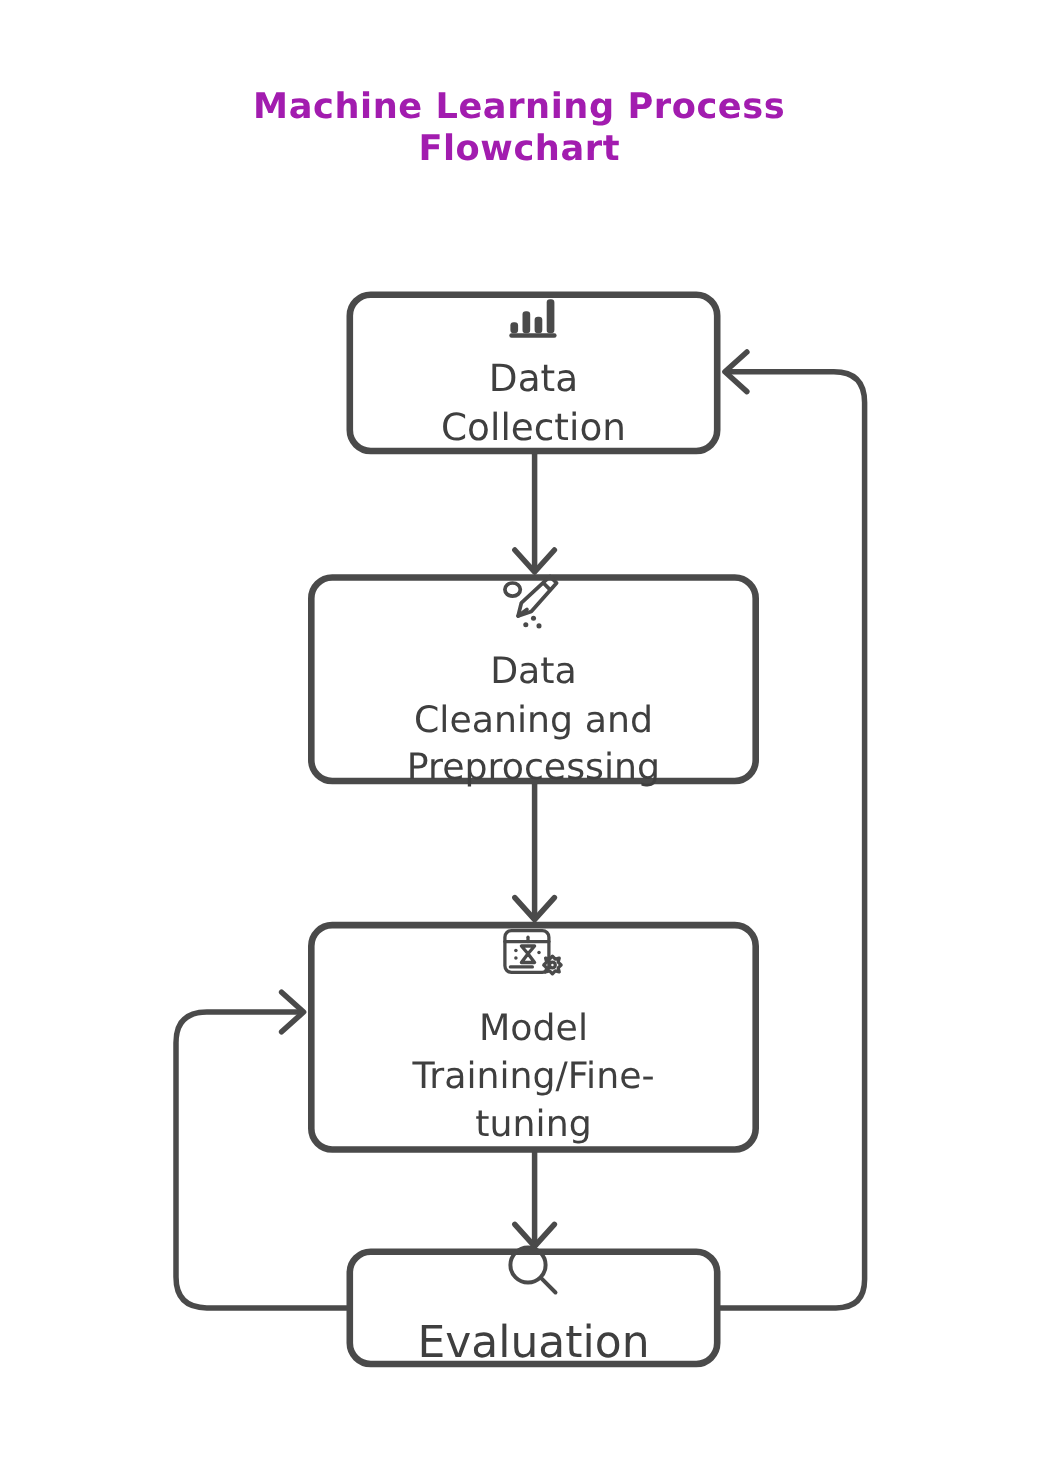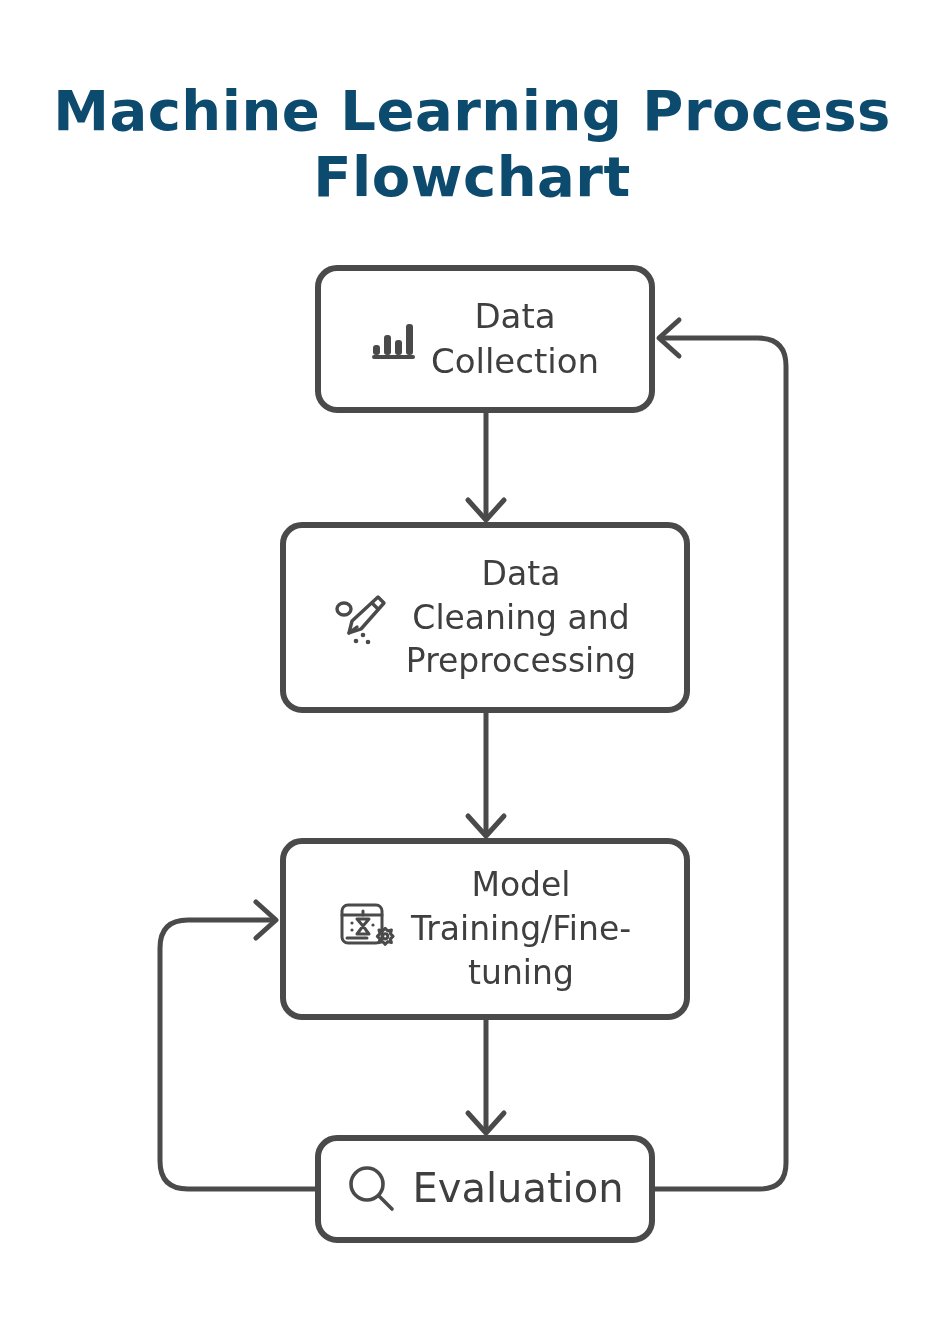--- a/index.html
+++ b/index.html
@@ -29,55 +29,56 @@
   }
   .title-block {
     position: absolute;
     left: 0;
     top: 78px;
     width: 944px;
     text-align: center;
     line-height: 1.18;
     font-family: "DejaVu Sans", sans-serif;
     font-weight: 700;
-    font-size: 56px;
+    font-size: 32px;
     letter-spacing: 0.5px;
-    color: #0c4a6e;
+    color: #a21caf;
     white-space: pre-line;
   }
   .node {
     position: absolute;
     box-sizing: border-box;
     background: #ffffff;
     border: 6px solid #4a4a4a;
     border-radius: 22px;
     display: flex;
     align-items: center;
     justify-content: center;
     gap: 14px;
     padding: 6px 16px;
+    flex-direction: column;
   }
   .node-icon {
     flex: 0 0 auto;
     display: flex;
     align-items: center;
     justify-content: center;
   }
   .node-label {
     font-family: "DejaVu Sans", sans-serif;
     font-weight: 400;
     color: #3f3f3f;
     font-size: 33px;
     line-height: 1.33;
     text-align: center;
     white-space: pre-line;
   }
   #node-data-collection  { left: 315px; top: 265px;  width: 340px; height: 148px; }
   #node-data-cleaning    { left: 280px; top: 522px;  width: 410px; height: 191px; }
-  #node-model-training   { left: 280px; top: 838px;  width: 410px; height: 182px; }
+  #node-model-training   { left: 280px; top: 838px;  width: 410px; height: 210px; }
   #node-evaluation       { left: 315px; top: 1135px; width: 340px; height: 108px; }
   #node-data-collection .node-label { font-size: 34px; }
   #node-evaluation .node-label { font-size: 40px; }
   #node-data-cleaning .node-label,
   #node-model-training .node-label { font-size: 33px; }
 </style>
 </head>
 <body>
 
 <div id="canvas-root">

